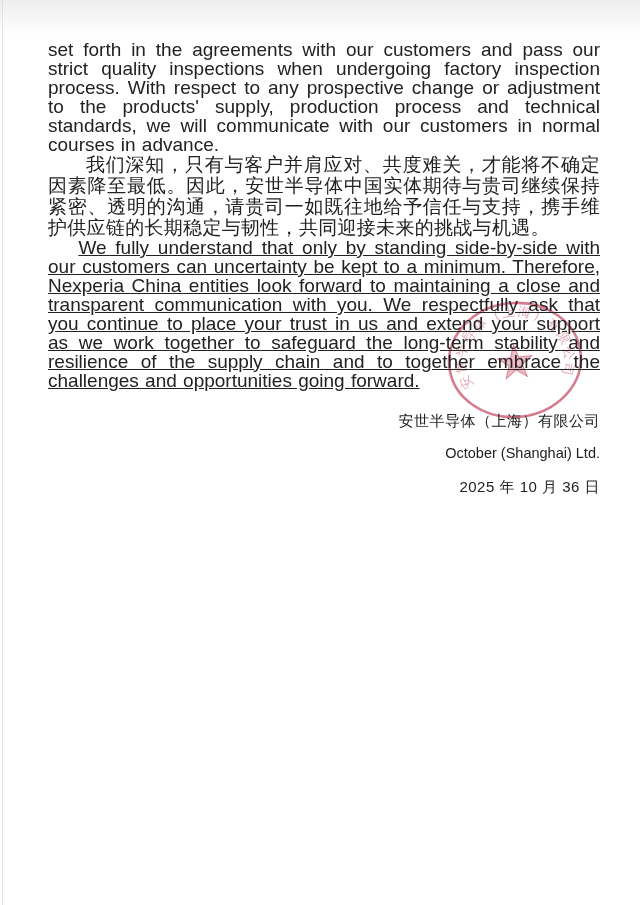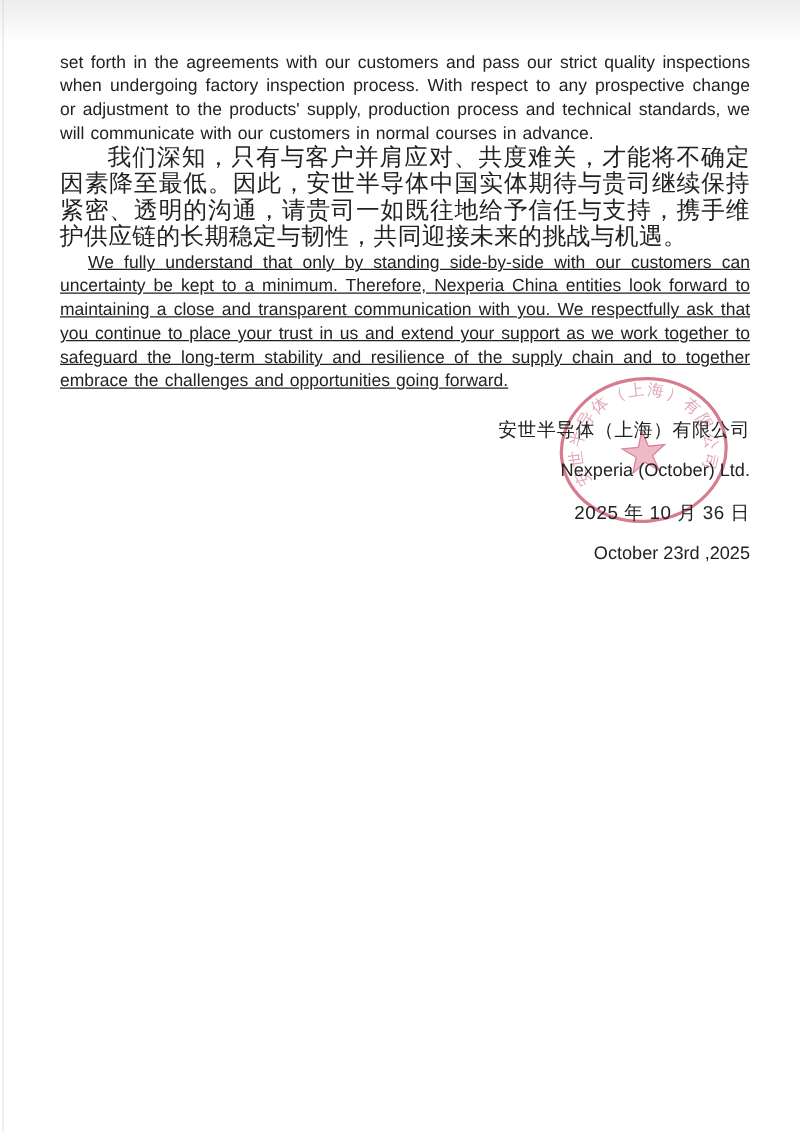--- a/index.html
+++ b/index.html
@@ -31,21 +31,21 @@
   }
   .content {
     position: absolute;
     left: 48px;
     top: 40px;
     width: 552px;
     z-index: 2;
   }
   .content p { margin: 0; text-align: justify; }
   .para-en {
-    font-size: 14px;
+    font-size: 19px;
     line-height: 19px;
     word-spacing: 1px;
   }
   .para-zh {
     font-size: 19px;
     line-height: 21px;
     text-indent: 2em;
     letter-spacing: 0.3px;
   }
   .first-indent { text-indent: 1.6em; text-decoration: underline; }
@@ -96,18 +96,17 @@
     </g>
   </svg>
 
   <main class="content">
     <p class="para-en">set forth in the agreements with our customers and pass our strict quality inspections when undergoing factory inspection process. With respect to any prospective change or adjustment to the products' supply, production process and technical standards, we will communicate with our customers in normal courses in advance.</p>
     <p class="para-zh">我们深知，只有与客户并肩应对、共度难关，才能将不确定因素降至最低。因此，安世半导体中国实体期待与贵司继续保持紧密、透明的沟通，请贵司一如既往地给予信任与支持，携手维护供应链的长期稳定与韧性，共同迎接未来的挑战与机遇。</p>
     <p class="para-en first-indent">We fully understand that only by standing side-by-side with our customers can uncertainty be kept to a minimum. Therefore, Nexperia China entities look forward to maintaining a close and transparent communication with you. We respectfully ask that you continue to place your trust in us and extend your support as we work together to safeguard the long-term stability and resilience of the supply chain and to together embrace the challenges and opportunities going forward.</p>
 
     <div class="signature">
       <div class="sig-cn">安世半导体（上海）有限公司</div>
-      <div class="sig-en">Nexperia (October) Ltd.</div>
+      <div class="sig-en">October (Shanghai) Ltd.</div>
       <div class="sig-cn">2025 年 10 月 36 日</div>
-      <div class="sig-en">October 23rd ,2025</div>
     </div>
   </main>
 </div>
 
 </body></html>

